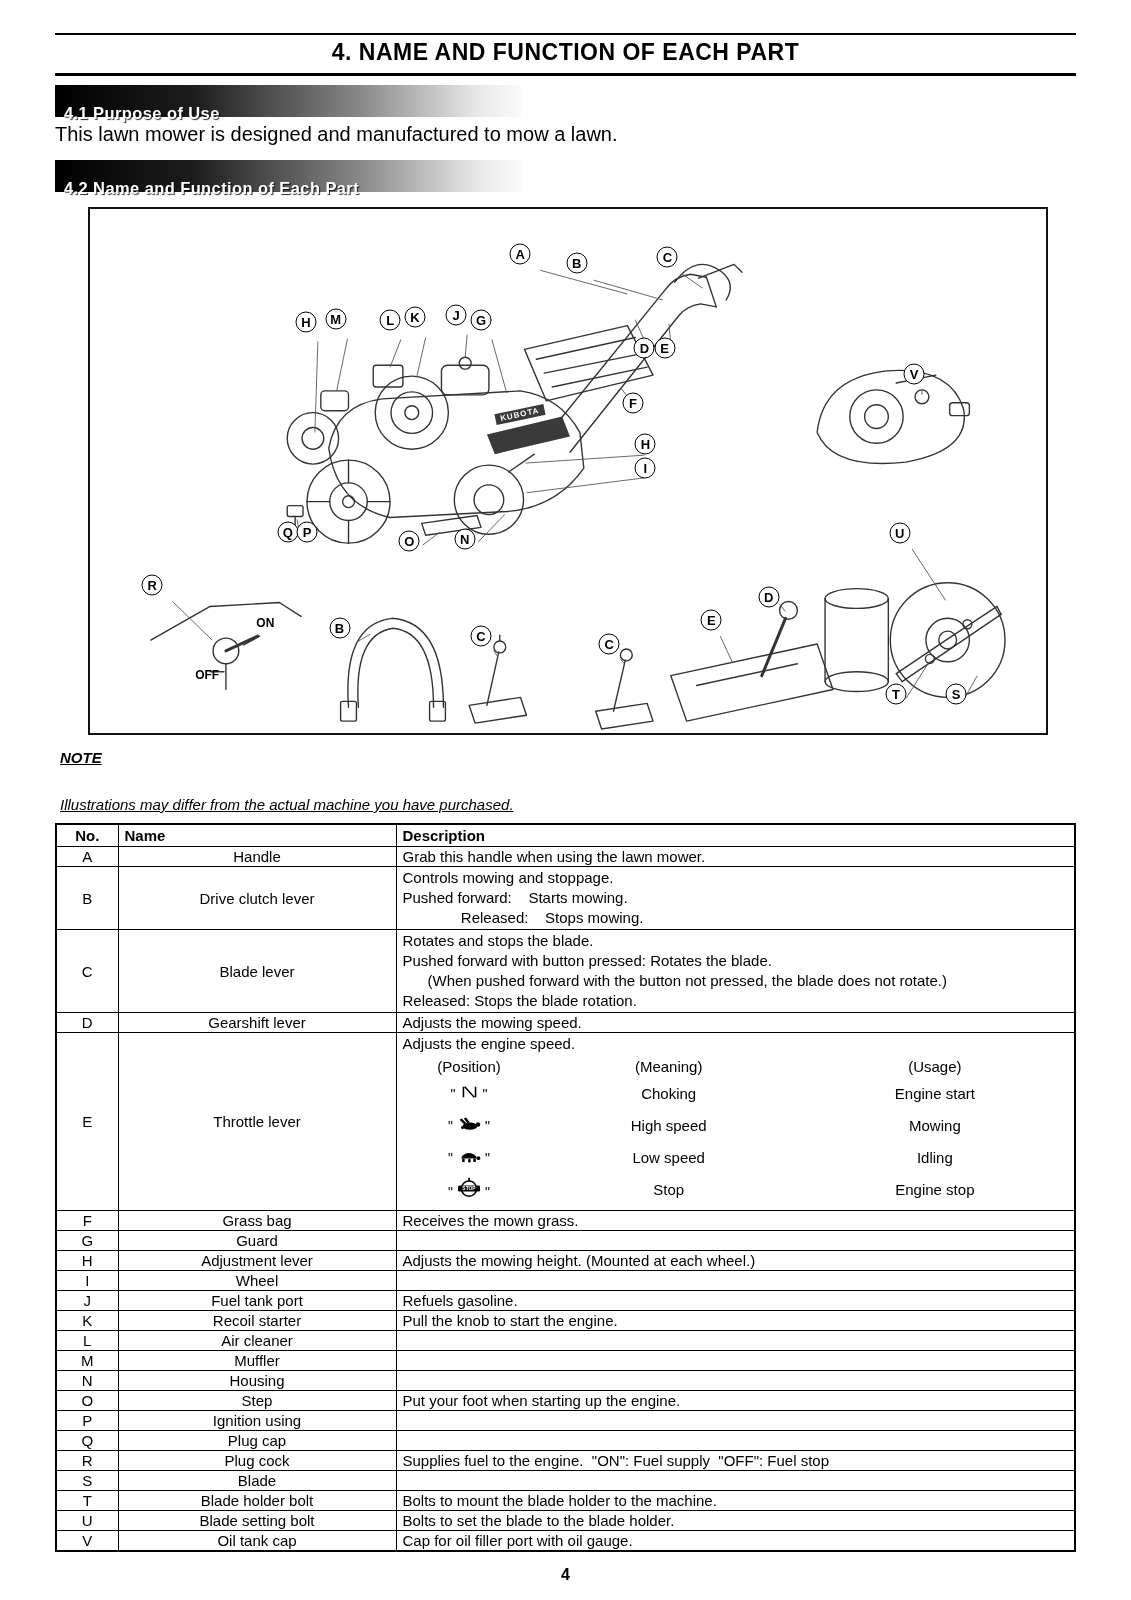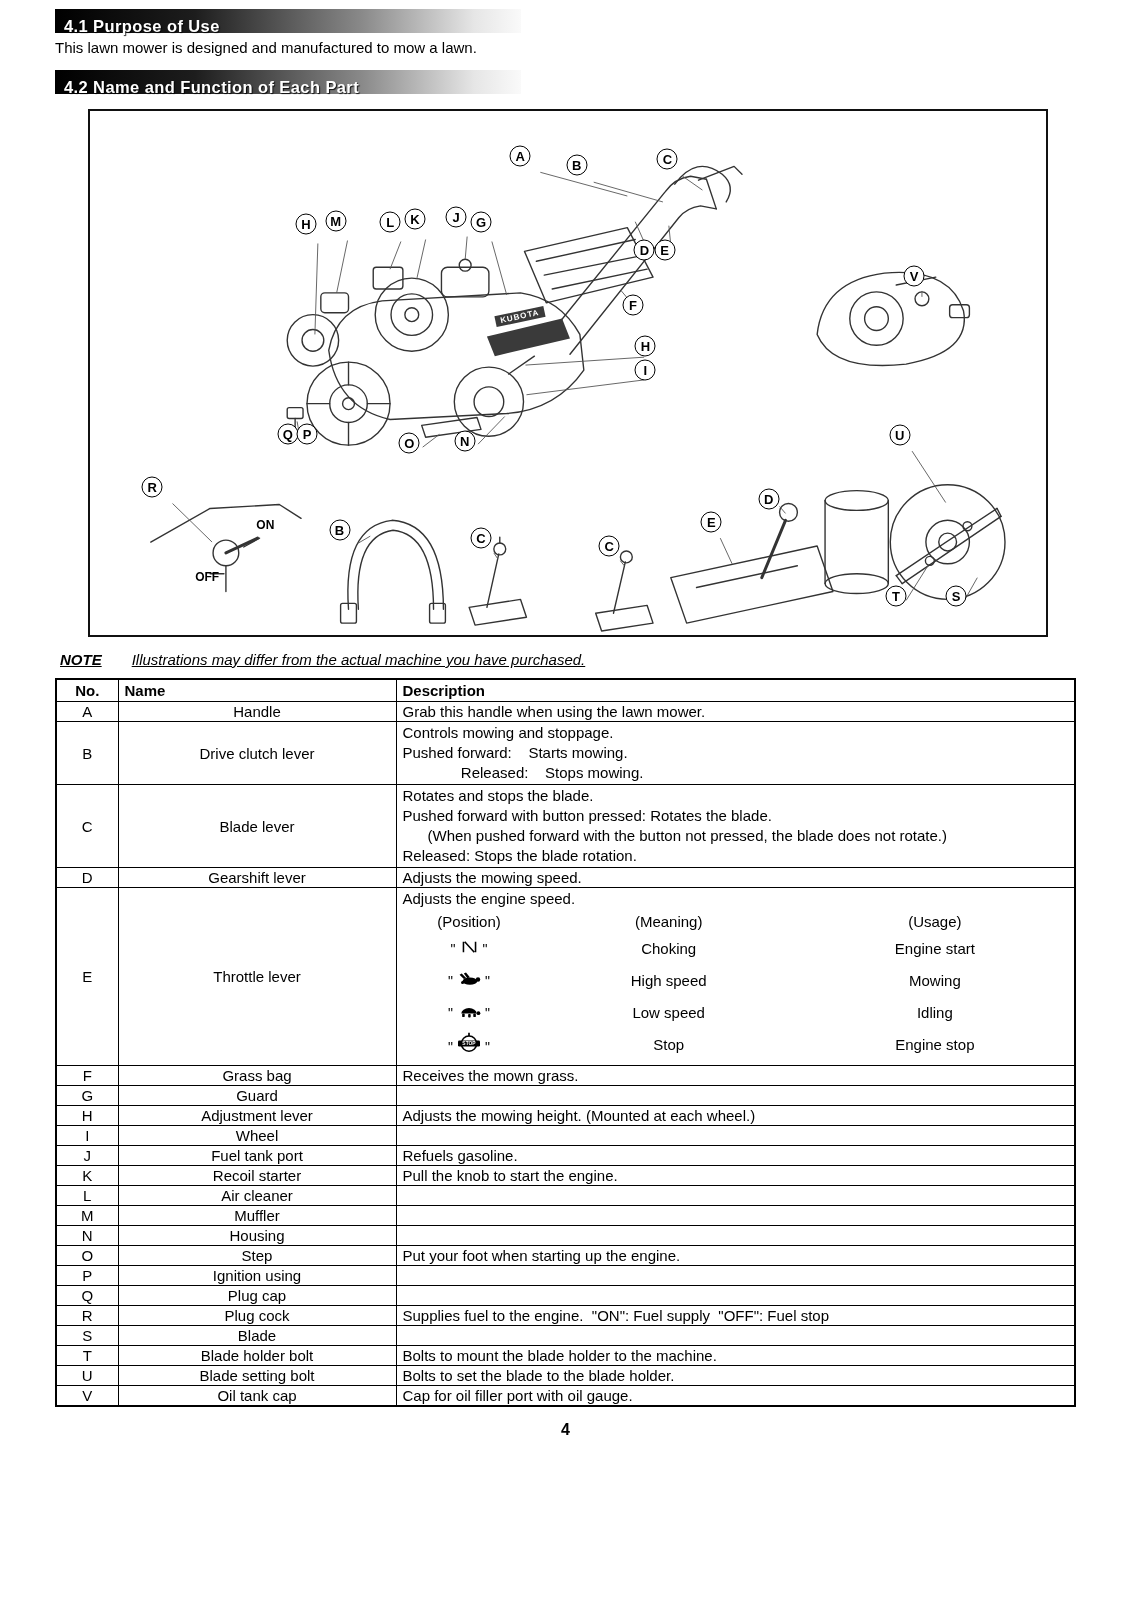--- a/index.html
+++ b/index.html
@@ -3,38 +3,38 @@
 <meta charset="utf-8">
 <style>
   *{box-sizing:border-box;}
   html,body{margin:0;padding:0;background:#fff;}
   body{width:1131px;height:1600px;font-family:"Liberation Sans",sans-serif;color:#000;overflow:hidden;}
   .content{margin:0 55px;}
 
   .title-block{margin-top:33px;border-top:2px solid #000;border-bottom:3px solid #000;text-align:center;
     font-size:23px;font-weight:bold;letter-spacing:.5px;padding:4px 0 7px;}
 
-  .section-bar{margin-top:9px;width:466px;height:24px;line-height:24px;padding:5px 9px;
+  .section-bar{margin-top:9px;width:466px;height:24px;line-height:24px;padding:16px 9px;
     background:linear-gradient(90deg,#000 0%,#1d1d1d 30%,#8a8a8a 66%,#e6e6e6 90%,#fafafa 100%);
     color:#fff;font-weight:bold;font-size:16.5px;letter-spacing:.4px;text-shadow:1px 1px 1px rgba(0,0,0,.85);}
 
-  .body-text{margin:6px 0 14px;font-size:15px;}
+  .body-text{margin:6px 0 14px;font-size:20px;}
 
   .diagram-box{position:relative;margin:15px 0 0 33px;width:960px;height:528px;border:2px solid #111;background:#fff;}
   .diagram-canvas{position:absolute;inset:0;}
   svg.art{width:100%;height:100%;display:block;}
   .callout{position:absolute;width:21px;height:21px;border:1.6px solid #000;border-radius:50%;background:#fff;
     display:flex;align-items:center;justify-content:center;font-size:13px;font-weight:600;
     transform:translate(-50%,-50%);z-index:2;}
   .brand-label{position:absolute;left:42.4%;top:38.2%;transform:rotate(-12deg);background:#3a3a3a;color:#fff;
     font-size:8px;font-weight:bold;letter-spacing:1px;padding:1px 5px;z-index:1;}
   .on-label{position:absolute;left:17.4%;top:77.6%;font-weight:bold;font-size:12px;z-index:1;}
   .off-label{position:absolute;left:11.0%;top:87.6%;font-weight:bold;font-size:12px;z-index:1;}
 
-  .note-row{margin:14px 0 10px;font-size:15px;display:flex;gap:30px;padding-left:5px;}
+  .note-row{margin:14px 0 10px;font-size:15px;display:flex;gap:30px;padding-left:5px;flex-direction:column;}
   .note-label{font-weight:bold;font-style:italic;text-decoration:underline;}
   .note-text{font-style:italic;text-decoration:underline;}
 
   table.parts-table{width:100%;border-collapse:collapse;border:2px solid #000;font-size:15px;}
   .parts-table th,.parts-table td{border:1px solid #000;padding:1px 6px;}
   .parts-table th{text-align:left;font-weight:bold;padding:2px 6px;}
   th.col-no{width:62px;text-align:center;}
   th.col-name{width:278px;}
   td.col-no{text-align:center;vertical-align:middle;}
   td.col-name{vertical-align:middle;text-align:center;}
@@ -47,20 +47,21 @@
   .tg-icon{display:flex;align-items:center;justify-content:center;gap:4px;min-height:30px;}
   .q{font-size:14px;}
 
   .page-number{text-align:center;font-weight:bold;font-size:16px;margin-top:14px;}
 </style>
 </head>
 <body>
 
 <div class="content">
 
+  <div class="title-block">4. NAME AND FUNCTION OF EACH PART</div>
 
   <div class="section-bar">4.1 Purpose of Use</div>
   <p class="body-text">This lawn mower is designed and manufactured to mow a lawn.</p>
   <div class="section-bar">4.2 Name and Function of Each Part</div>
 
   <div class="diagram-box">
     <div class="diagram-canvas">
       <svg class="art" viewBox="0 0 960 530">
         <g fill="none" stroke="#333" stroke-width="1.4" stroke-linejoin="round" stroke-linecap="round">
 

